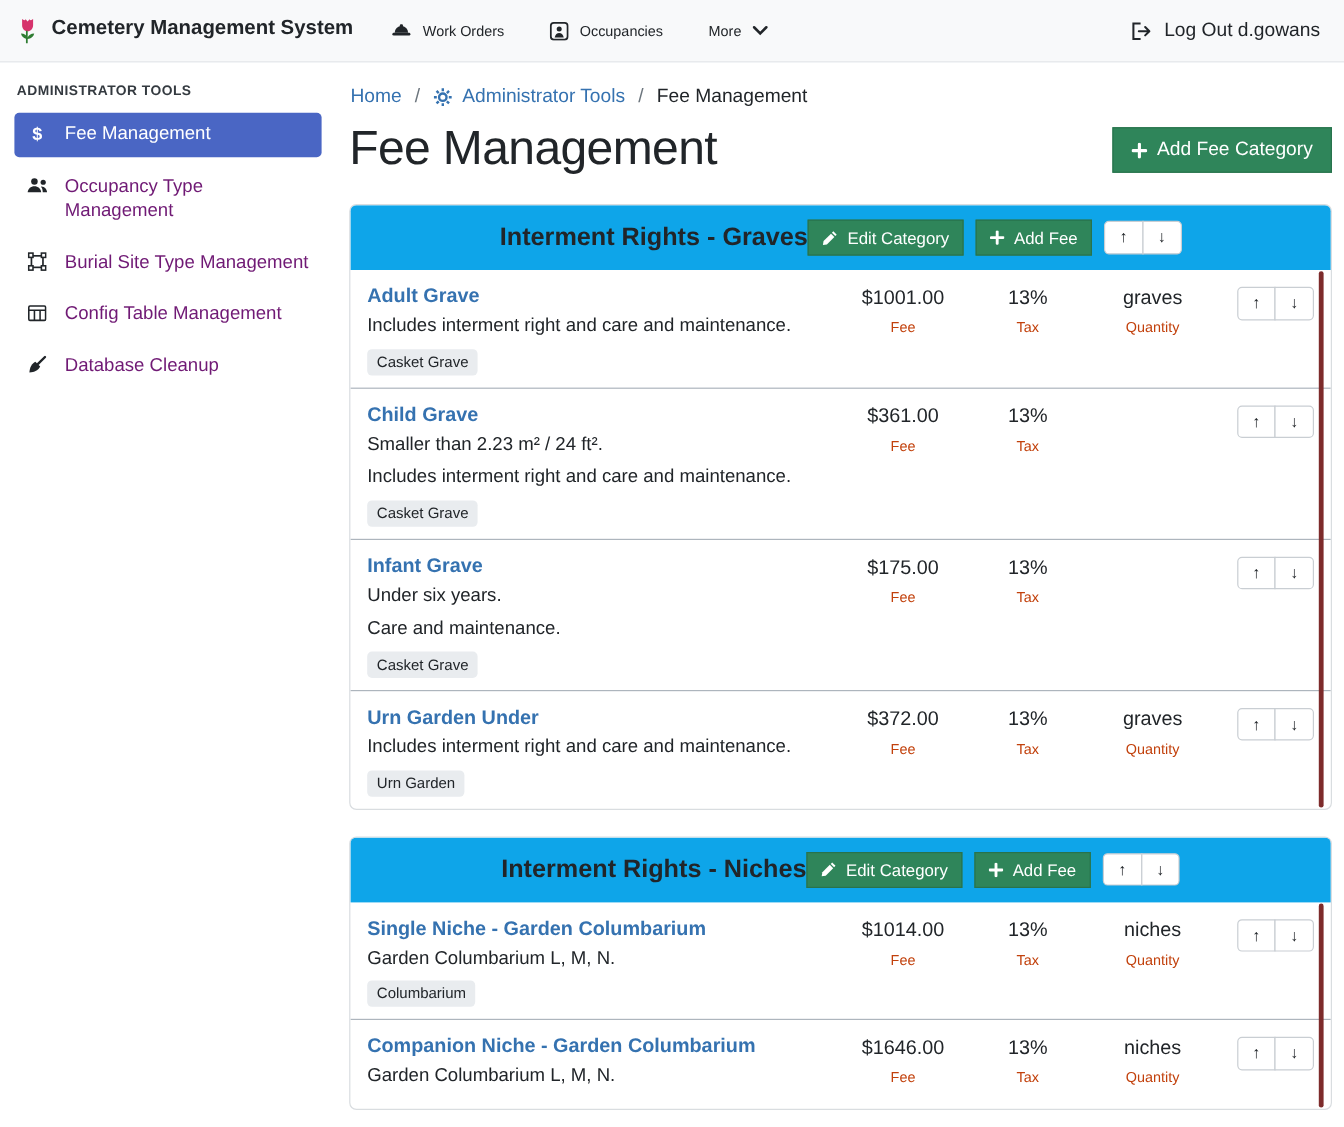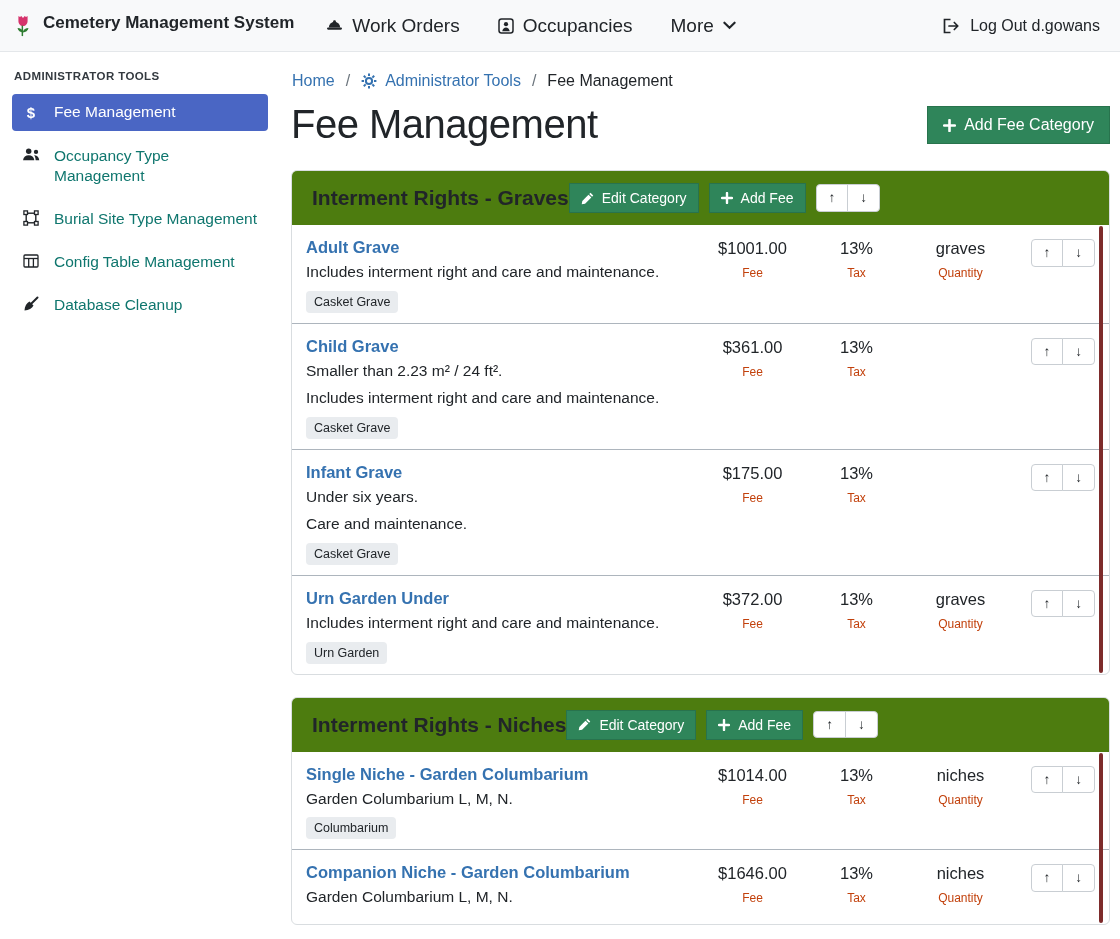--- a/index.html
+++ b/index.html
@@ -20,29 +20,29 @@
   
   .navbar{
     position:absolute;top:0;left:0;right:0;height:52px;
     background:#f8f9fa;border-bottom:1px solid #e4e7ea;
     display:flex;align-items:center;padding:0 20px 0 12px;z-index:5;
   }
   .brand{display:flex;align-items:flex-start;cursor:pointer;}
   .brand-logo{display:flex;align-items:center;margin-right:9px;}
   .brand-text{font-size:17px;font-weight:700;color:#212529;}
   .nav-items{display:flex;align-items:center;gap:38px;margin-left:32px;}
-  .nav-item{display:flex;align-items:center;gap:9px;font-size:19px;color:#212529;cursor:pointer;}
+  .nav-item{display:flex;align-items:center;gap:9px;font-size:12px;color:#212529;cursor:pointer;}
   .nav-icon{display:flex;align-items:center;}
   .logout{margin-left:auto;display:flex;align-items:center;gap:10px;font-size:16px;color:#212529;cursor:pointer;}
   
   .sidebar{position:absolute;top:52px;left:0;bottom:0;width:280px;background:#fff;padding-top:4px;}
   .sidebar-header{font-size:11.5px;font-weight:700;color:#343a40;letter-spacing:.4px;padding:14px 14px 12px;}
   .side-item{
     display:flex;align-items:flex-start;gap:13px;margin:0 12px 7px;padding:8px 9px;
-    border-radius:4px;font-size:15.5px;color:#0f766e;cursor:pointer;line-height:1.3;
+    border-radius:4px;font-size:15.5px;color:#701a75;cursor:pointer;line-height:1.3;
   }
   .side-item.active{background:var(--primary);color:#fff;}
   .side-icon{width:20px;flex:none;display:flex;justify-content:center;margin-top:1px;}
   .side-icon svg{display:block;}
   .dollar-glyph{font-weight:700;font-size:15px;line-height:1.3;}
   
   .main{position:absolute;top:52px;left:280px;right:0;bottom:0;padding:12px 10px 0 11px;overflow:hidden;}
   .breadcrumb{display:flex;align-items:flex-start;gap:11px;font-size:16px;margin:8px 0 4px 1px;}
   .bc-link{color:var(--link);cursor:pointer;display:flex;align-items:center;gap:8px;}
   .bc-sep{color:#6c757d;}
@@ -56,21 +56,21 @@
   .btn-sm{font-size:14px;padding:6px 11px;}
   .btn-white{background:#fff;border:1px solid #c9ced3;color:#212529;font-size:14px;padding:4px 12px;}
   .btn-group{display:inline-flex;}
   .btn-group .btn-white{border-radius:0;margin-left:-1px;}
   .btn-group .btn-white:first-child{border-radius:4px 0 0 4px;margin-left:0;}
   .btn-group .btn-white:last-child{border-radius:0 4px 4px 0;}
   .arrow-glyph{font-size:13.5px;line-height:1.3;font-weight:600;}
   
   .category-card{position:relative;border:1px solid #d9dde0;border-radius:6px;margin-bottom:22px;overflow:hidden;background:#fff;}
   .category-header{
-    background:#4d7c0f;display:flex;align-items:center;justify-content:flex-start;
+    background:#0ea5e9;display:flex;align-items:center;justify-content:center;
     padding:10px 20px;min-height:54px;
   }
   .category-title{font-size:21px;font-weight:600;color:#212529;margin:0;}
   .category-actions{display:flex;align-items:center;gap:10px;}
   .fee-row{display:flex;align-items:flex-start;padding:12px 14px 10px;}
   .fee-row + .fee-row{border-top:1px solid #adb5bd;}
   .fee-info{flex:1 1 auto;min-width:0;padding-right:6px;}
   .fee-name{font-size:16.5px;font-weight:700;color:var(--link);cursor:pointer;display:inline-block;margin:1px 0 5px;}
   .fee-desc{font-size:15.5px;color:#212529;margin:0 0 6px;line-height:1.35;}
   .fee-tag{display:inline-block;background:#e9ecef;color:#212529;font-size:12.5px;padding:4px 8px;border-radius:4px;margin-top:2px;}

